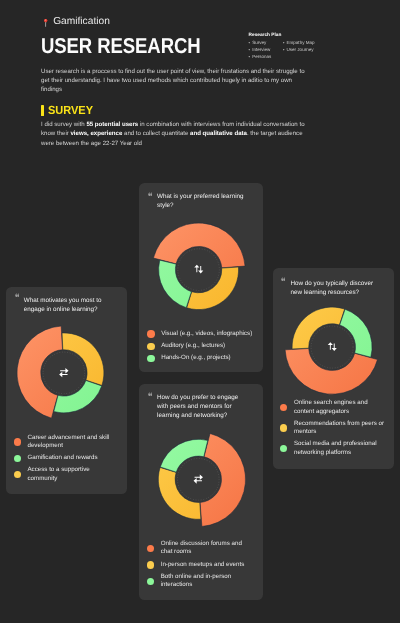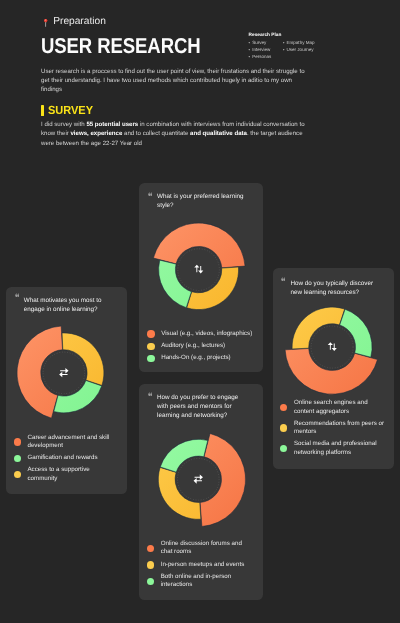--- a/index.html
+++ b/index.html
@@ -68,21 +68,21 @@
       <circle cx="17" cy="26" r="16" fill="#e23b30"></circle>
       <circle cx="17" cy="26" r="16" fill="url(#pinGrad)"></circle>
       <defs>
         <radialGradient id="pinGrad" cx="0.4" cy="0.33" r="0.72">
           <stop offset="0" stop-color="#ff8a7e"></stop>
           <stop offset="0.45" stop-color="#f0493c"></stop>
           <stop offset="1" stop-color="#c22a22"></stop>
         </radialGradient>
       </defs>
     </svg>
-    <span class="klabel">Preparation</span>
+    <span class="klabel">Gamification</span>
   </div>
 
   <div class="title">USER RESEARCH</div>
 
   <div class="intro">User research is a proccess to find out the user point of view, their frustations and their struggle to get their understandig. I have two used methods which contributed hugely in aditio to my own findings</div>
 
   <div class="plan">
     <h4>Research Plan</h4>
     <div class="cols">
       <ul>

